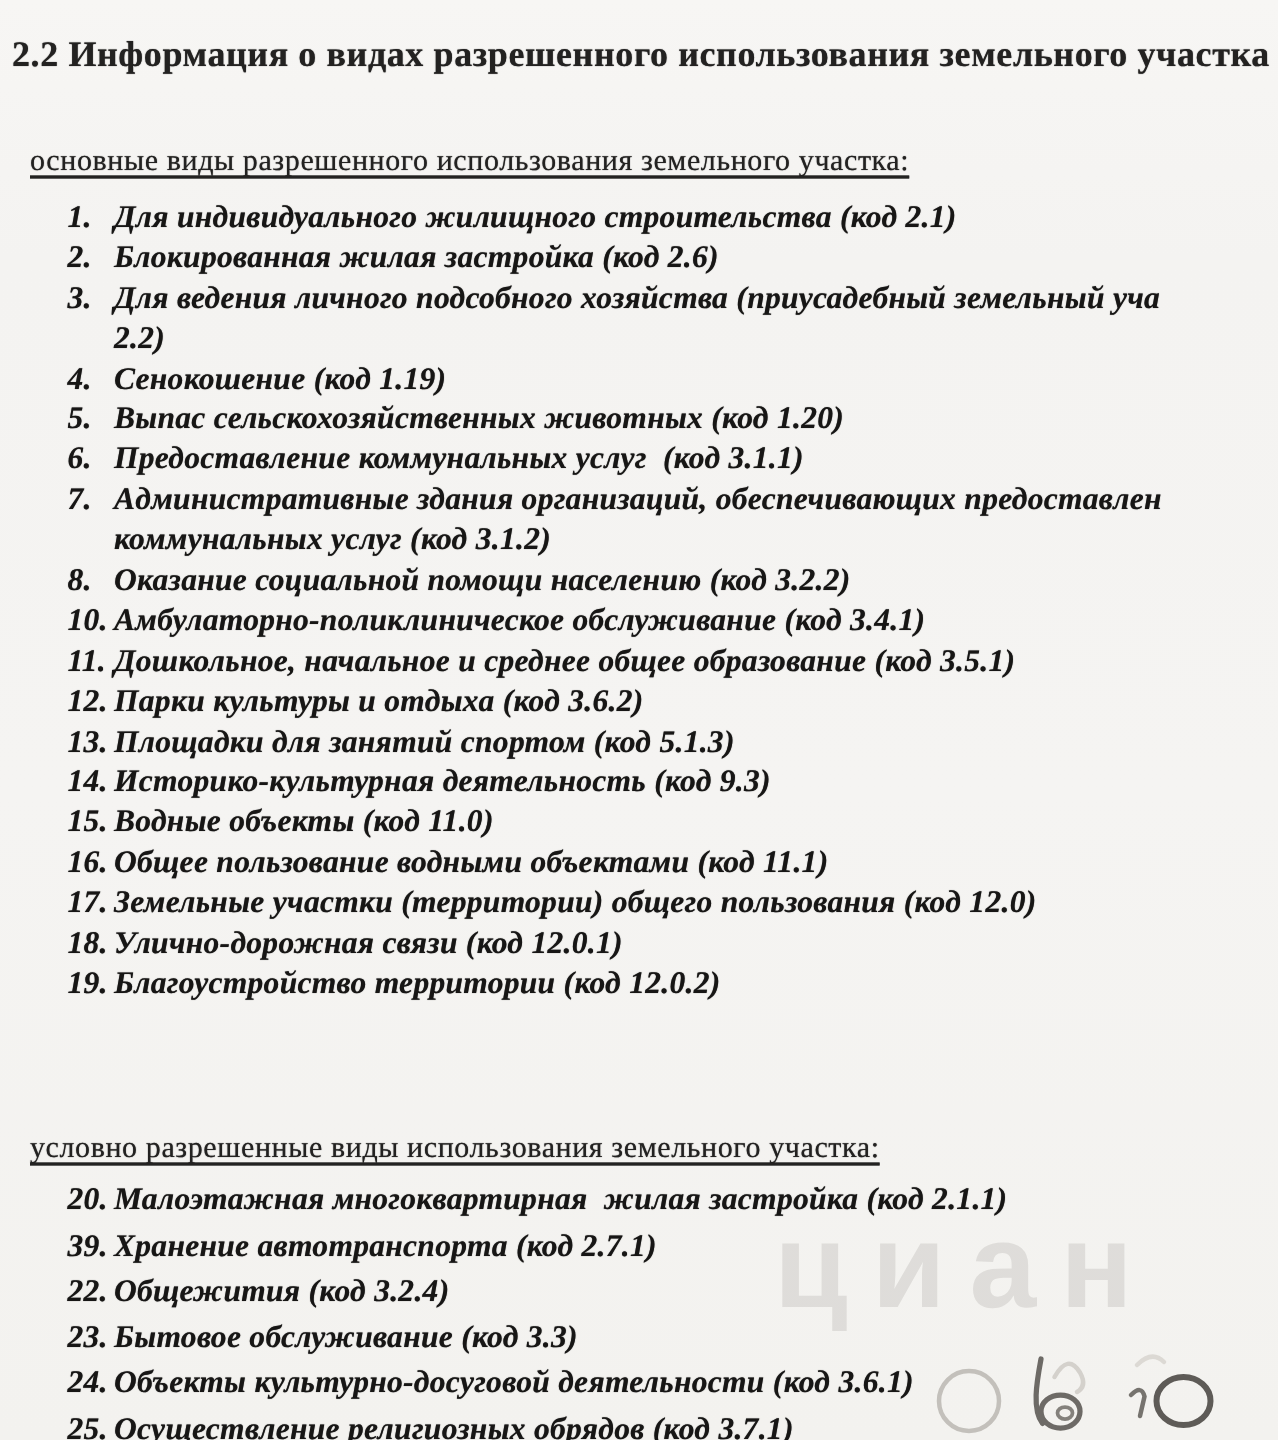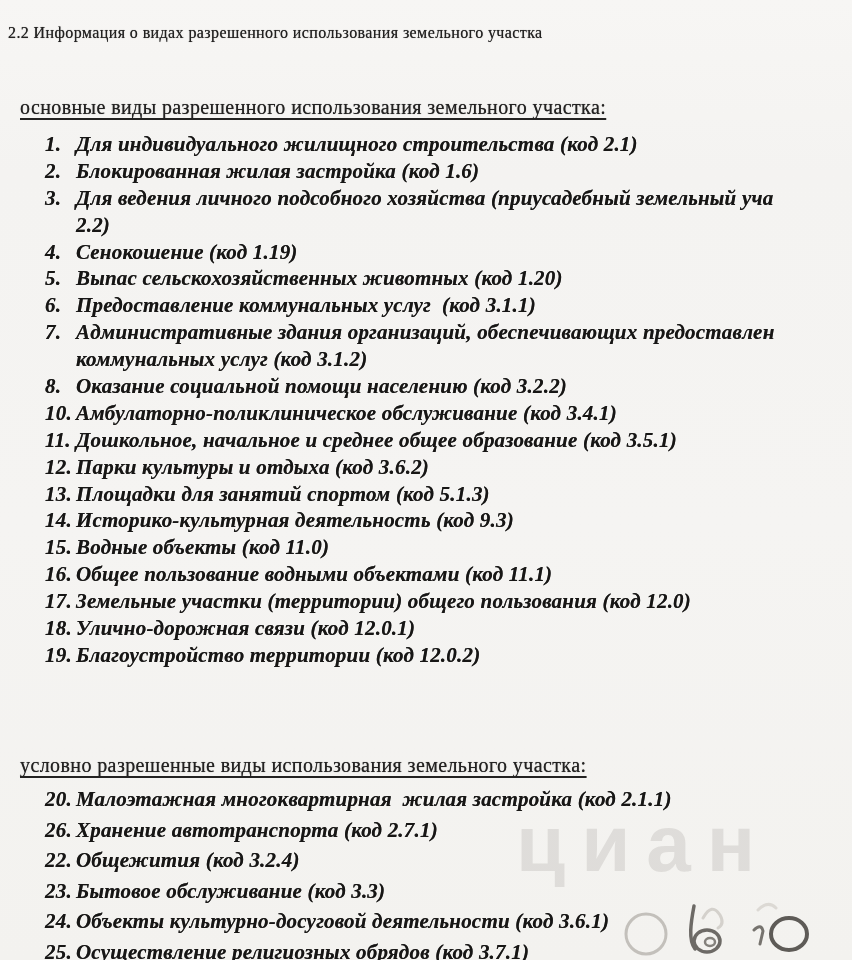--- a/index.html
+++ b/index.html
@@ -11,21 +11,21 @@
   .page {
     position: relative;
     width: 852px; height: 960px;
     overflow: hidden;
     background: linear-gradient(180deg, #f7f6f4 0%, #f4f3f1 18%, #f5f4f2 55%, #f3f2ef 100%);
     color: #1d1c1b;
   }
   .title {
     position: absolute; top: 24px; left: 8px;
     margin: 0;
-    font-size: 16px; font-weight: 400;
+    font-size: 24px; font-weight: 700;
     letter-spacing: 0.4px;
     color: #232221;
     text-shadow: 0 0 0.7px rgba(20,20,20,0.75);
     white-space: pre;
   }
   .heading {
     position: absolute; left: 2px;
     margin: 18px;
     font-size: 20px; font-weight: 400;
     letter-spacing: 0.4px;
@@ -70,21 +70,21 @@
 <body>
 
 <div class="page">
 
   <h1 class="title">2.2 Информация о видах разрешенного использования земельного участка</h1>
 
   <h2 class="heading h-main">основные виды разрешенного использования земельного участка:</h2>
 
   <div class="list list-main">
       <div class="row"><span class="num">1.</span><span class="txt">Для индивидуального жилищного строительства (код 2.1)</span></div>
-      <div class="row"><span class="num">2.</span><span class="txt">Блокированная жилая застройка (код 1.6)</span></div>
+      <div class="row"><span class="num">2.</span><span class="txt">Блокированная жилая застройка (код 2.6)</span></div>
       <div class="row"><span class="num">3.</span><span class="txt">Для ведения личного подсобного хозяйства (приусадебный земельный уча</span></div>
       <div class="row"><span class="num"></span><span class="txt">2.2)</span></div>
       <div class="row"><span class="num">4.</span><span class="txt">Сенокошение (код 1.19)</span></div>
       <div class="row"><span class="num">5.</span><span class="txt">Выпас сельскохозяйственных животных (код 1.20)</span></div>
       <div class="row"><span class="num">6.</span><span class="txt">Предоставление коммунальных услуг  (код 3.1.1)</span></div>
       <div class="row"><span class="num">7.</span><span class="txt">Административные здания организаций, обеспечивающих предоставлен</span></div>
       <div class="row"><span class="num"></span><span class="txt">коммунальных услуг (код 3.1.2)</span></div>
       <div class="row"><span class="num">8.</span><span class="txt">Оказание социальной помощи населению (код 3.2.2)</span></div>
       <div class="row"><span class="num">10.</span><span class="txt">Амбулаторно-поликлиническое обслуживание (код 3.4.1)</span></div>
       <div class="row"><span class="num">11.</span><span class="txt">Дошкольное, начальное и среднее общее образование (код 3.5.1)</span></div>
@@ -95,21 +95,21 @@
       <div class="row"><span class="num">16.</span><span class="txt">Общее пользование водными объектами (код 11.1)</span></div>
       <div class="row"><span class="num">17.</span><span class="txt">Земельные участки (территории) общего пользования (код 12.0)</span></div>
       <div class="row"><span class="num">18.</span><span class="txt">Улично-дорожная связи (код 12.0.1)</span></div>
       <div class="row"><span class="num">19.</span><span class="txt">Благоустройство территории (код 12.0.2)</span></div>
     </div>
 
   <h2 class="heading h-cond">условно разрешенные виды использования земельного участка:</h2>
 
   <div class="list list-cond">
       <div class="row"><span class="num">20.</span><span class="txt">Малоэтажная многоквартирная  жилая застройка (код 2.1.1)</span></div>
-      <div class="row"><span class="num">26.</span><span class="txt">Хранение автотранспорта (код 2.7.1)</span></div>
+      <div class="row"><span class="num">39.</span><span class="txt">Хранение автотранспорта (код 2.7.1)</span></div>
       <div class="row"><span class="num">22.</span><span class="txt">Общежития (код 3.2.4)</span></div>
       <div class="row"><span class="num">23.</span><span class="txt">Бытовое обслуживание (код 3.3)</span></div>
       <div class="row"><span class="num">24.</span><span class="txt">Объекты культурно-досуговой деятельности (код 3.6.1)</span></div>
       <div class="row"><span class="num">25.</span><span class="txt">Осуществление религиозных обрядов (код 3.7.1)</span></div>
     </div>
 
   <div class="watermark">циан</div>
 
   <svg class="scribbles" width="244" height="64" viewBox="0 0 244 64" aria-hidden="true">
     <path d="M95,22 q9,-16 17,-3 q5,9 -2,13" fill="none" stroke="#d4d1cc" stroke-width="3" stroke-linecap="round"></path>

